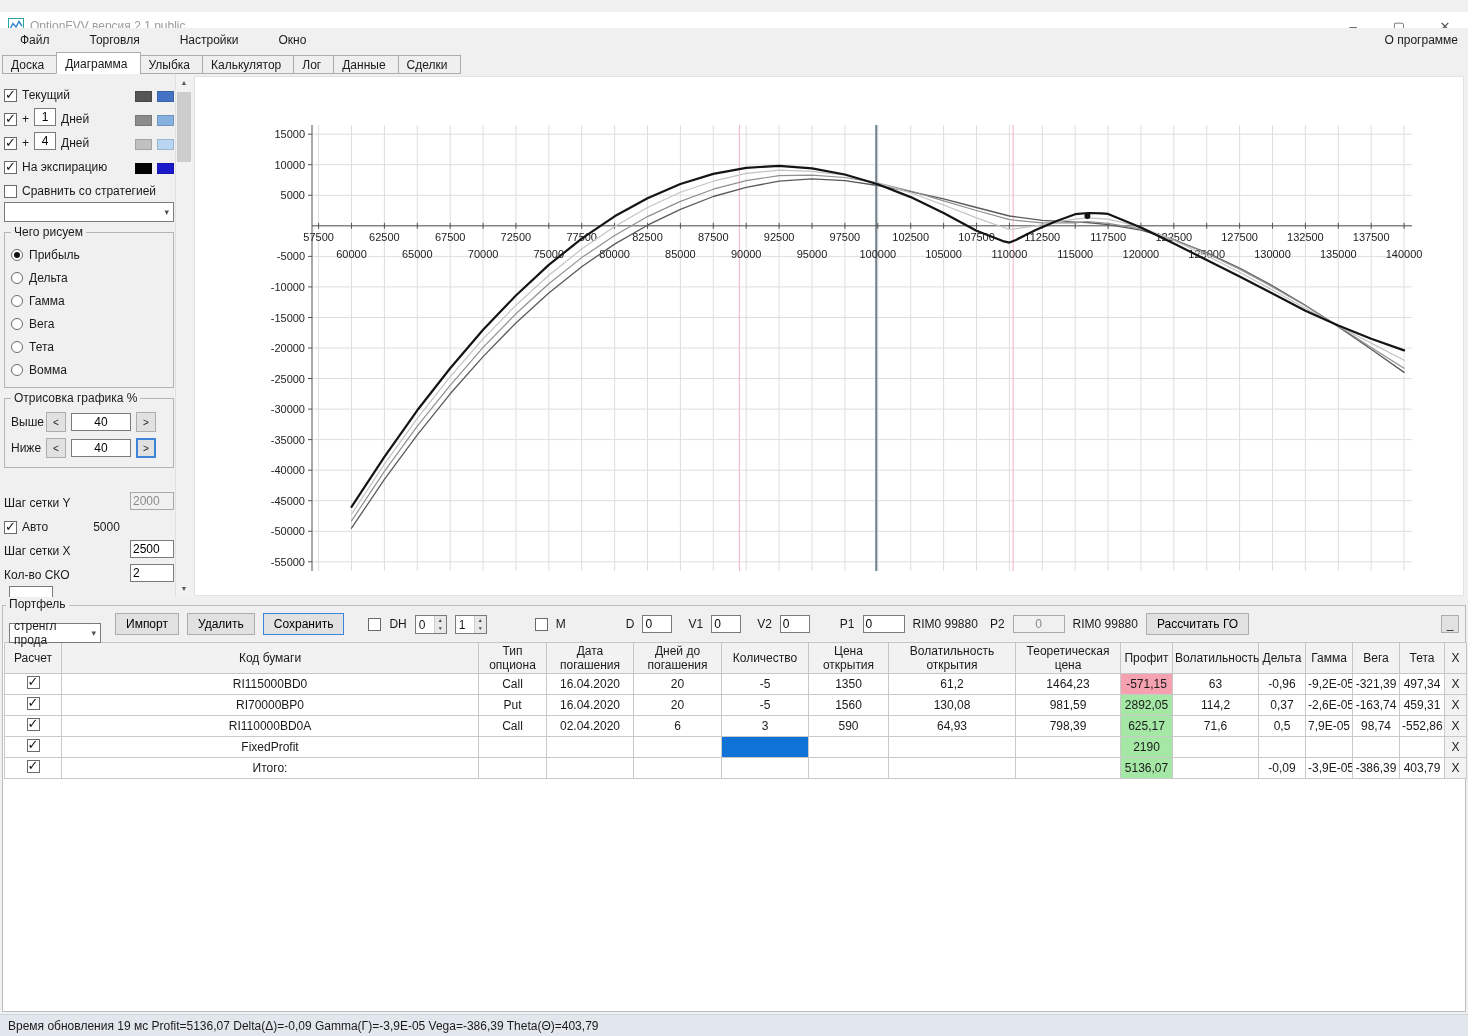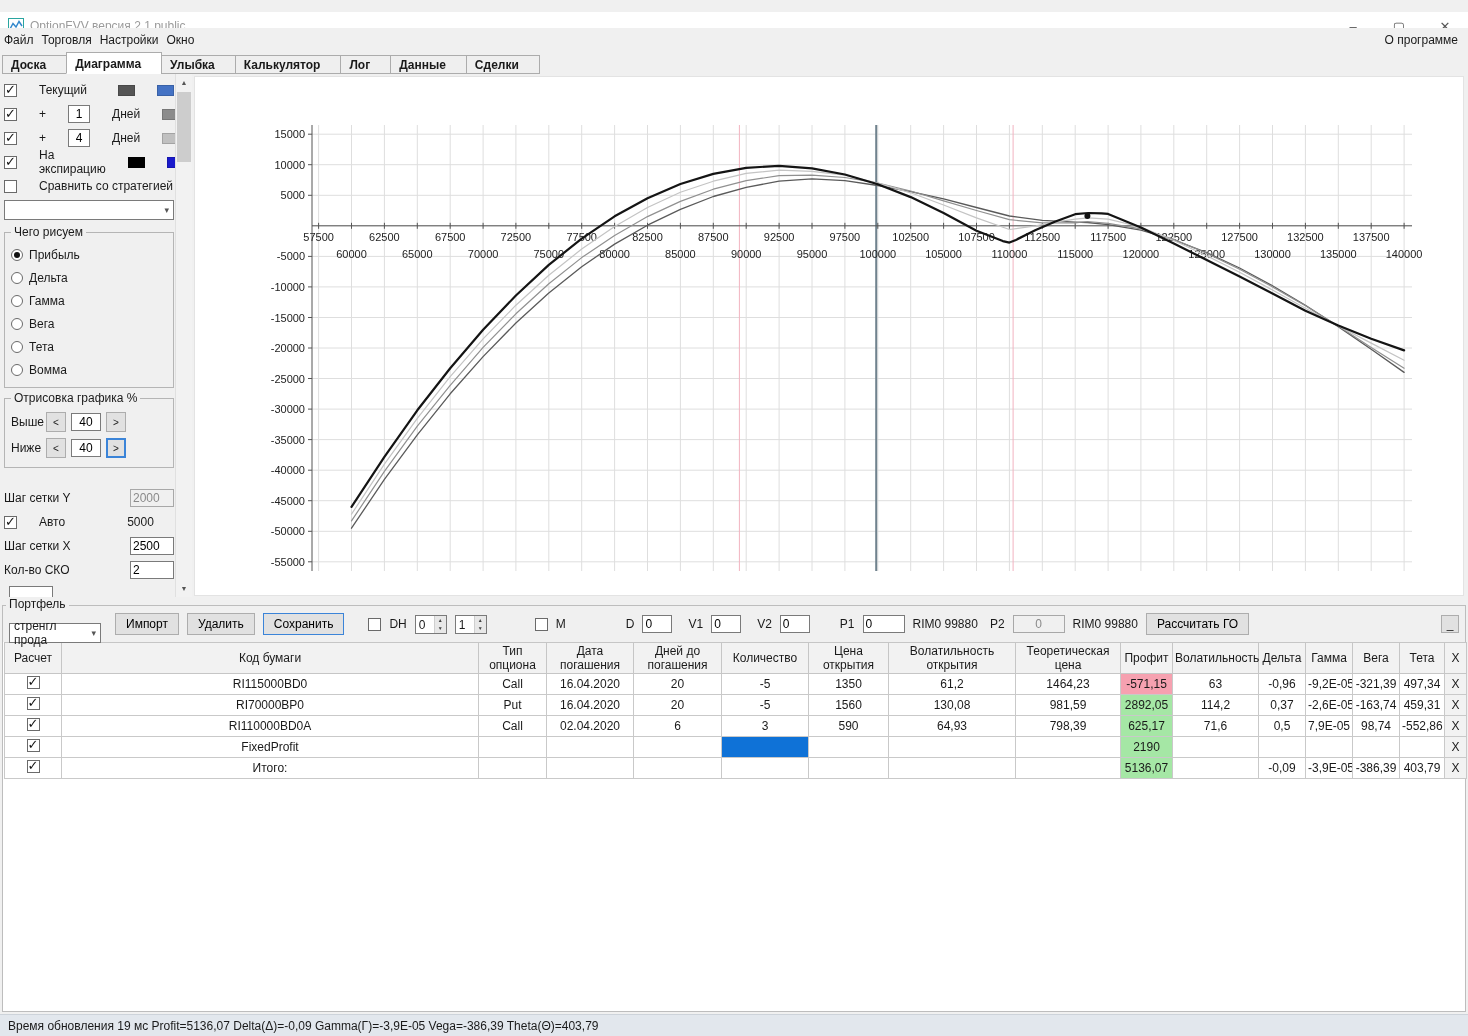--- a/index.html
+++ b/index.html
@@ -8,52 +8,52 @@
 
   
   #titlebar { position:absolute; left:0; top:12px; right:0; height:28px; background:#ffffff; display:flex; align-items:center; }
   #titlebar .app-icon { margin:0 6px 0 8px; display:inline-flex; }
   #titlebar .title { color:#9b9b9b; }
   .win-controls { margin-left:auto; display:flex; height:28px; }
   .wc { width:46px; height:28px; display:flex; align-items:center; justify-content:center; color:#555; font-size:13px; cursor:default; }
 
   
   #menubar { position:absolute; left:0; top:28px; right:0; height:24px; background:#f0f0f0; display:flex; align-items:center; }
-  .menu-item { padding:3px 4px; }
+  .menu-item { padding:3px 20px; }
   #menu-right { margin-left:auto; padding:3px 10px; }
 
   
   #tabstrip { position:absolute; left:2px; top:52px; right:0; height:22px; display:flex; align-items:flex-end; }
-  .tab { border:1px solid #acacac; background:#efefef; padding:2px 20px 3px 8px; margin-right:-1px; height:19px;font-weight:bold; }
+  .tab { border:1px solid #acacac; background:#efefef; padding:2px 12px 3px 8px; margin-right:-1px; height:19px; }
   .tab.active { background:#ffffff; height:22px; padding-top:4px; border-bottom-color:#ffffff; }
 
   
   #leftpanel { position:absolute; left:0; top:74px; width:192px; height:523px; background:#f0f0f0; }
   #lp-content { position:absolute; left:4px; top:4px; width:170px; }
-  .lp-row { display:flex; align-items:center; height:24px; gap:22px; }
+  .lp-row { display:flex; align-items:flex-end; height:24px; gap:5px; }
   .lp-row .grow { flex:1; }
   .cb { width:13px; height:13px; border:1px solid #6a6a6a; background:#fff; display:inline-block; position:relative; flex:none; }
   .cb.on::after { content:"✓"; position:absolute; left:0px; top:-3px; font-size:13px; font-weight:bold; color:#111; }
   .sw { width:17px; height:11px; display:inline-block; flex:none; border:1px solid rgba(0,0,0,.15); }
   .tin { height:18px; border:1px solid #7a7a7a; background:#fff; font:12px "Liberation Sans",sans-serif; padding:0 2px; }
   .tin.w20 { width:22px; text-align:center; }
   .tin.w40 { width:44px; }
   .tin.din { background:#f0f0f0; color:#8a8a8a; border-color:#a8a8a8; }
   .combo { height:20px; border:1px solid #7a7a7a; background:#fff; display:inline-flex; align-items:center; padding:0 4px; position:relative; width:100%; }
   .combo .combo-arrow { margin-left:auto; font-size:9px; color:#555; }
   .groupbox { border:1px solid #b5b5b5; position:relative; margin-top:10px; padding:10px 0 6px 6px; }
   .gb-label { position:absolute; top:-8px; left:6px; background:#f0f0f0; padding:0 3px; }
   .radio-row { display:flex; align-items:center; height:23px; gap:6px;text-align:center; }
   .radio { width:12px; height:12px; border:1px solid #6a6a6a; border-radius:50%; background:#fff; position:relative; flex:none; }
   .radio.on::after { content:""; position:absolute; inset:2px; background:#111; border-radius:50%; }
   .sbtn { width:20px; height:20px; border:1px solid #adadad; background:#e1e1e1; display:inline-flex; align-items:center; justify-content:center; font-size:10px; flex:none; }
   .sbtn.focus { border:2px solid #3b84d8; }
   .rg-row { display:flex; align-items:center; gap:5px; height:26px; }
   .rg-row .rg-lab { width:30px; }
-  .rg-row .tin { width:30px; text-align:center; }
+  .rg-row .tin { width:60px; text-align:center; }
   #lp-scroll { position:absolute; right:0; top:0; width:17px; height:523px; background:#f2f2f2; border-left:1px solid #e0e0e0; }
   .varrow { height:17px; display:flex; align-items:center; justify-content:center; font-size:7px; color:#555; }
   .varrow.vdown { position:absolute; bottom:0; left:0; right:0; }
   .vthumb { position:absolute; left:1px; right:1px; top:18px; height:70px; background:#cdcdcd; }
   .clip-row { height:14px; overflow:hidden; display:flex; align-items:flex-start; gap:5px; margin-top:4px; }
 
   
   #chart { position:absolute; left:194px; top:76px; width:1270px; height:520px; background:#ffffff; border:1px solid #e3e3e3; }
   #chart-title { position:absolute; top:13px; left:0; right:0; text-align:center; font-size:12.5px; color:#111; pointer-events:none; }
   #plot { position:absolute; left:0; top:0; }

